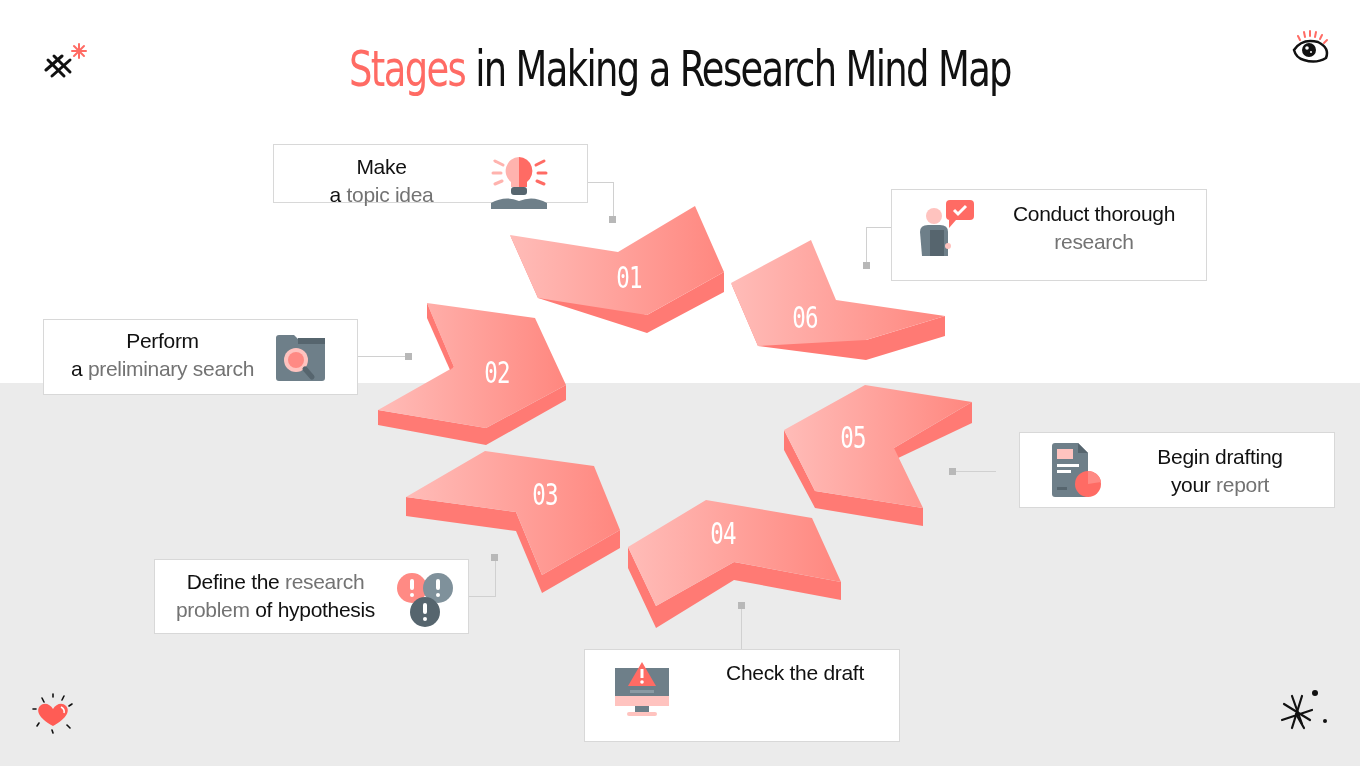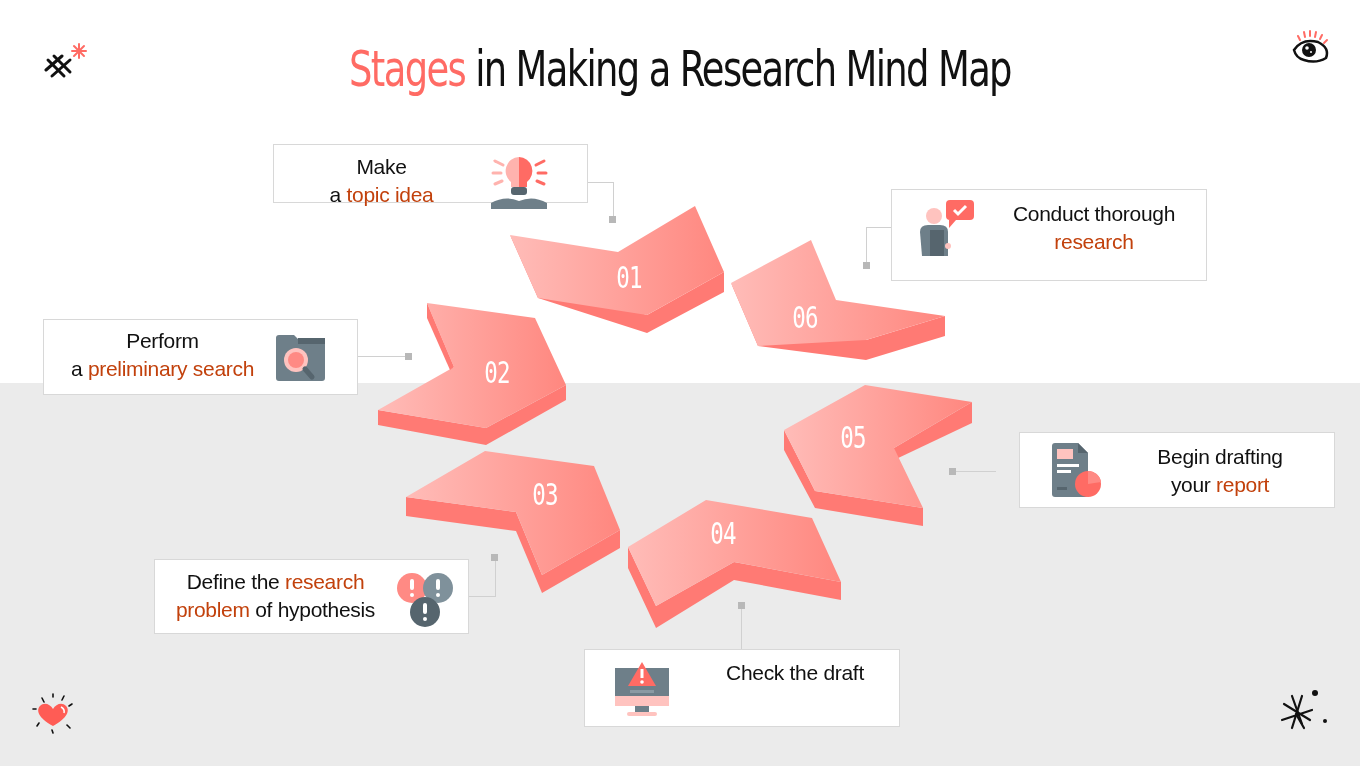--- a/index.html
+++ b/index.html
@@ -2,21 +2,21 @@
 <html><head>
 <meta charset="utf-8">
 <style>
   html, body { margin:0; padding:0; }
   body { width:1360px; height:766px; position:relative; overflow:hidden; background:#ffffff; font-family:"Liberation Sans", sans-serif; }
   .bg-bottom { position:absolute; left:0; top:383px; width:1360px; height:383px; background:#ebebeb; }
   .title { position:absolute; left:0; top:36px; width:1360px; text-align:center; font-family:"DejaVu Sans Condensed","DejaVu Sans", sans-serif; font-size:50px; letter-spacing:-2px; color:#111; transform:scaleX(0.82); transform-origin:center; line-height:66px; }
   .title .accent { color:#ff6b64; }
   .card { position:absolute; background:#fff; border:1px solid #d8d8d8; box-sizing:border-box; }
   .card .txt { position:absolute; text-align:center; font-size:21px; line-height:28px; color:#111; letter-spacing:-0.3px; }
-  .card .txt .hl { color:#c2410c; }
+  .card .txt .hl { color:#737373; }
   .icon { position:absolute; }
   .conn { position:absolute; border-color:#d0d0d0; border-style:solid; border-width:0; }
   .dot { position:absolute; width:7px; height:7px; background:#b8b8b8; }
   svg.arrows { position:absolute; left:0; top:0; }
   .num { position:absolute; color:#fff; font-family:"DejaVu Sans Mono", monospace; font-size:30px; transform:scaleX(0.75); letter-spacing:-1px; }
   .deco { position:absolute; }
 </style>
 </head>
 <body>
 
@@ -168,21 +168,21 @@
     <circle cx="30" cy="42" r="15" fill="#56656e"></circle>
     <rect x="15" y="9" width="4" height="11" rx="2" fill="#fff"></rect>
       <circle cx="17" cy="25" r="2" fill="#fff"></circle>
     <rect x="41" y="9" width="4" height="11" rx="2" fill="#fff"></rect>
       <circle cx="43" cy="25" r="2" fill="#fff"></circle>
     <rect x="28" y="33" width="4" height="11" rx="2" fill="#fff"></rect>
       <circle cx="30" cy="49" r="2" fill="#fff"></circle>
   </svg>
 </div>
 
-<div class="card" style="left:584px;top:649px;width:316px;height:78px;text-decoration:underline;">
+<div class="card" style="left:584px;top:649px;width:316px;height:93px;text-decoration:underline;">
   <svg class="icon" style="left:28px;top:10px;" width="60" height="58">
     <rect x="2" y="8" width="54" height="38" fill="#6e7f89"></rect>
     <rect x="2" y="36" width="54" height="10" fill="#ffc3bf"></rect>
     <rect x="22" y="46" width="14" height="6" fill="#6e7f89"></rect>
     <rect x="14" y="52" width="30" height="4" rx="2" fill="#ffc3bf"></rect>
     <polygon points="29,2 43,26 15,26" fill="#ff6b64"></polygon>
     <rect x="27.5" y="9" width="3" height="9" fill="#fff"></rect>
     <circle cx="29" cy="22" r="1.8" fill="#fff"></circle>
     <rect x="17" y="30" width="24" height="3" fill="#8a9aa3"></rect>
   </svg>

